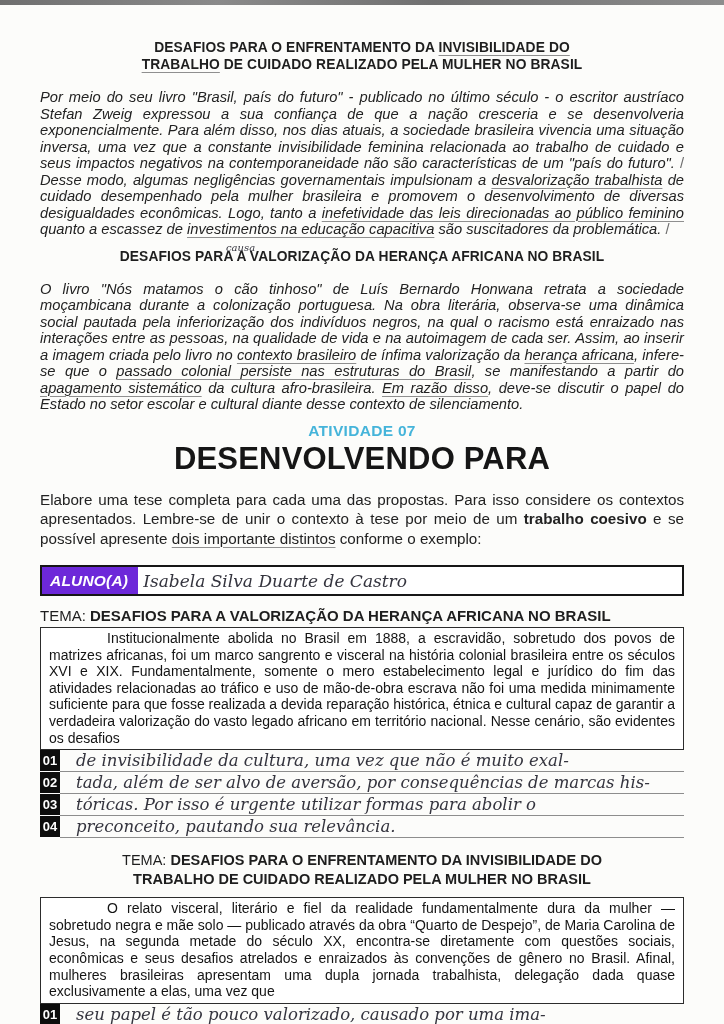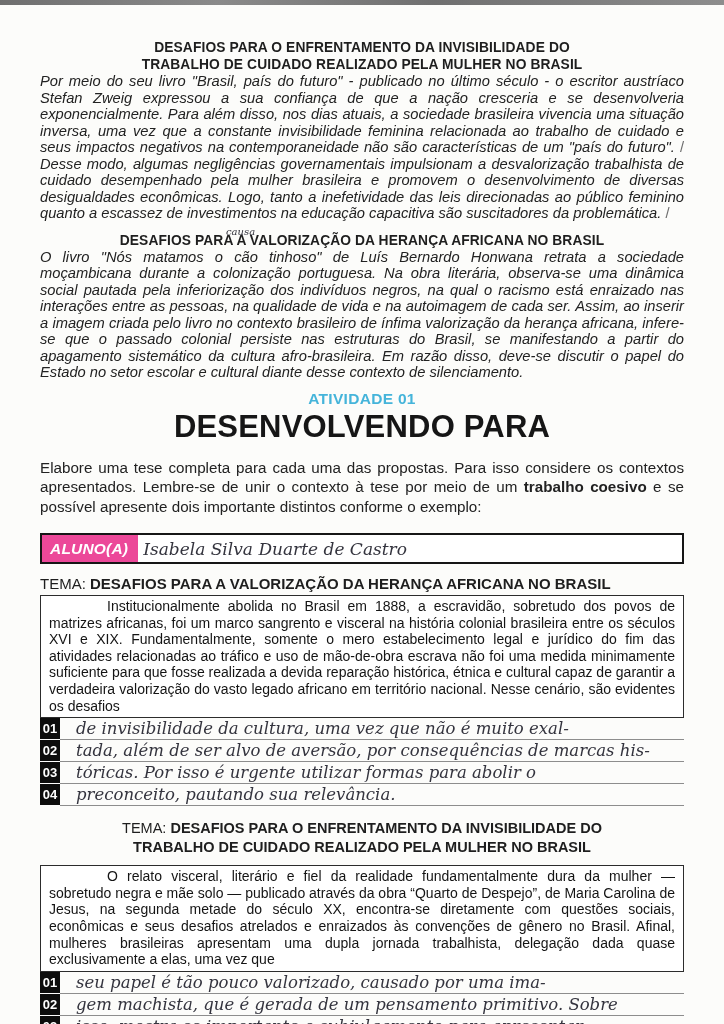--- a/index.html
+++ b/index.html
@@ -13,41 +13,41 @@
     font-family:"Liberation Sans", sans-serif;
     color:#1e1e1e;
   }
   .scan-band { height:5px; width:100%; background:linear-gradient(90deg,#6f6f6f,#8a8a8a 30%,#707070 60%,#8d8d8d); }
   .content { padding:34px 40px 0 40px; }
 
   
   .ctx-title { text-align:center; font-weight:bold; font-size:13.8px; line-height:17px; letter-spacing:.1px; }
   .ctx-para {
     font-style:italic; font-size:14.7px; line-height:16.5px;
-    text-align:justify; margin-top:0; color:#222;
+    text-align:justify; margin-top:16px; color:#222;
   }
   .para-wrap { position:relative; }
   .annotation-causa {
     position:absolute; left:186px; bottom:-15px;
     font-size:10px; color:#5a5a60;
   }
-  .u { text-decoration-color:#8f8f8f; text-underline-offset:3px; text-decoration-thickness:1px; }
+  .u { text-decoration:underline; text-decoration-color:#8f8f8f; text-underline-offset:3px; text-decoration-thickness:1px; }
   .b { font-weight:bold; }
   .m { color:#6d6d6d; font-style:normal; }
 
   .ctx2-title { margin-top:10px; }
 
   
   .activity-label { margin-top:9px; text-align:center; font-weight:bold; font-size:15.5px; color:#45b4da; letter-spacing:.3px; }
   .activity-title { text-align:center; font-weight:800; font-size:31px; letter-spacing:.2px; margin-top:1px; color:#161616; }
   .instructions { margin-top:13px; font-size:15.2px; line-height:19.5px; text-align:justify; color:#222; }
 
   
   .aluno-box { margin-top:17px; display:flex; align-items:stretch; border:2px solid #161616; height:31px; background:#fff; }
-  .aluno-label { background:#ec4899; color:#fff; font-weight:bold; font-style:italic; font-size:15.5px; display:flex; align-items:center; padding:0 10px 0 8px; letter-spacing:.2px; }
+  .aluno-label { background:#6d28d9; color:#fff; font-weight:bold; font-style:italic; font-size:15.5px; display:flex; align-items:center; padding:0 10px 0 8px; letter-spacing:.2px; }
   .aluno-name { flex:1; padding-left:5px; display:flex; align-items:center; }
 
   
   .hw { font-family:"DejaVu Serif", serif; font-style:italic; color:#34343e; }
   .aluno-name.hw, .aluno-name .txt { font-size:17px; }
 
   
   .tema-head1 { margin-top:11px; font-size:15px; }
   .tema-head1 .prefix { font-weight:normal; }
   .tema-head1 .ttl { font-weight:bold; }
@@ -85,21 +85,21 @@
     <div class="ctx-title"><span>DESAFIOS PARA O ENFRENTAMENTO DA </span><span class="u">INVISIBILIDADE DO</span></div>
     <div class="ctx-title"><span class="u">TRABALHO</span><span> DE CUIDADO REALIZADO PELA MULHER NO BRASIL</span></div>
     <div class="para-wrap">
       <p class="ctx-para"><span>Por meio do seu livro "Brasil, país do futuro" - publicado no último século - o escritor austríaco Stefan Zweig expressou a sua confiança de que a nação cresceria e se desenvolveria exponencialmente. Para além disso, nos dias atuais, a sociedade brasileira vivencia uma situação inversa, uma vez que a constante invisibilidade feminina relacionada ao trabalho de cuidado e seus impactos negativos na contemporaneidade não são características de um "país do futuro". </span><span class="m">/</span><span> Desse modo, algumas negligências governamentais impulsionam a </span><span class="u">desvalorização trabalhista</span><span> de cuidado desempenhado pela mulher brasileira e promovem o desenvolvimento de diversas desigualdades econômicas. Logo, tanto a </span><span class="u">inefetividade das leis direcionadas ao público feminino</span><span> quanto a escassez de </span><span class="u">investimentos na educação capacitiva</span><span> são suscitadores da problemática. </span><span class="m">/</span></p>
       <span class="annotation-causa hw">causa</span>
     </div>
 
     <div class="ctx-title ctx2-title">DESAFIOS PARA A VALORIZAÇÃO DA HERANÇA AFRICANA NO BRASIL</div>
     <p class="ctx-para"><span>O livro "Nós matamos o cão tinhoso" de Luís Bernardo Honwana retrata a sociedade moçambicana durante a colonização portuguesa. Na obra literária, observa-se uma dinâmica social pautada pela inferiorização dos indivíduos negros, na qual o racismo está enraizado nas interações entre as pessoas, na qualidade de vida e na autoimagem de cada ser. Assim, ao inserir a imagem criada pelo livro no </span><span class="u">contexto brasileiro</span><span> de ínfima valorização da </span><span class="u">herança africana</span><span>, infere-se que o </span><span class="u">passado colonial persiste nas estruturas do Brasil</span><span>, se manifestando a partir do </span><span class="u">apagamento sistemático</span><span> da cultura afro-brasileira. </span><span class="u">Em razão disso</span><span>, deve-se discutir o papel do Estado no setor escolar e cultural diante desse contexto de silenciamento.</span></p>
 
-    <div class="activity-label">ATIVIDADE 01</div>
+    <div class="activity-label">ATIVIDADE 07</div>
     <h1 class="activity-title">DESENVOLVENDO PARA</h1>
     <p class="instructions"><span>Elabore uma tese completa para cada uma das propostas. Para isso considere os contextos apresentados. Lembre-se de unir o contexto à tese por meio de um </span><span class="b">trabalho coesivo</span><span> e se possível apresente </span><span class="u">dois importante distintos</span><span> conforme o exemplo:</span></p>
 
     <div class="aluno-box">
       <span class="aluno-label">ALUNO(A)</span>
       <span class="aluno-name hw">Isabela Silva Duarte de Castro</span>
     </div>
 
     <div class="tema-head1">
       <span class="prefix">TEMA:</span>

